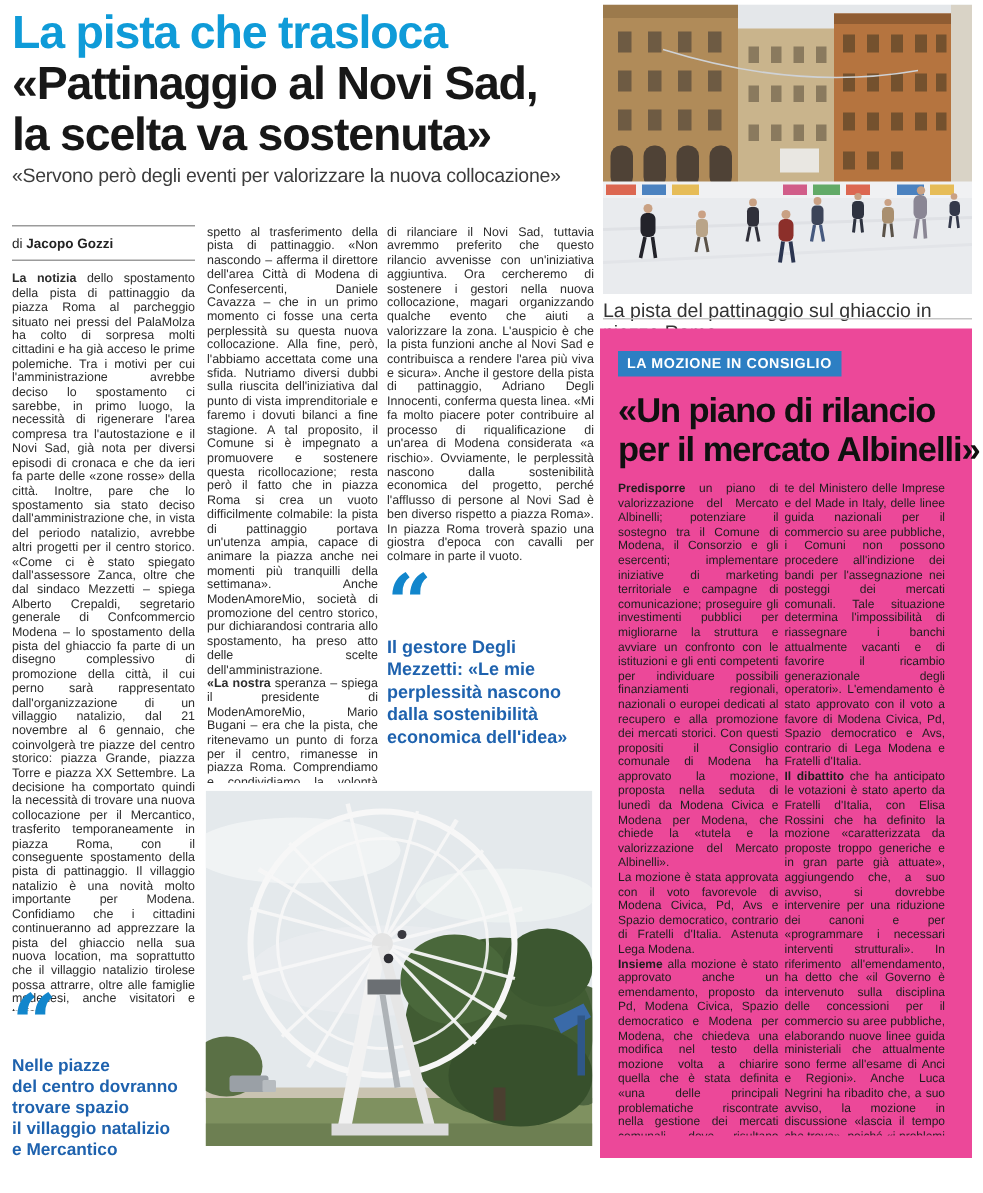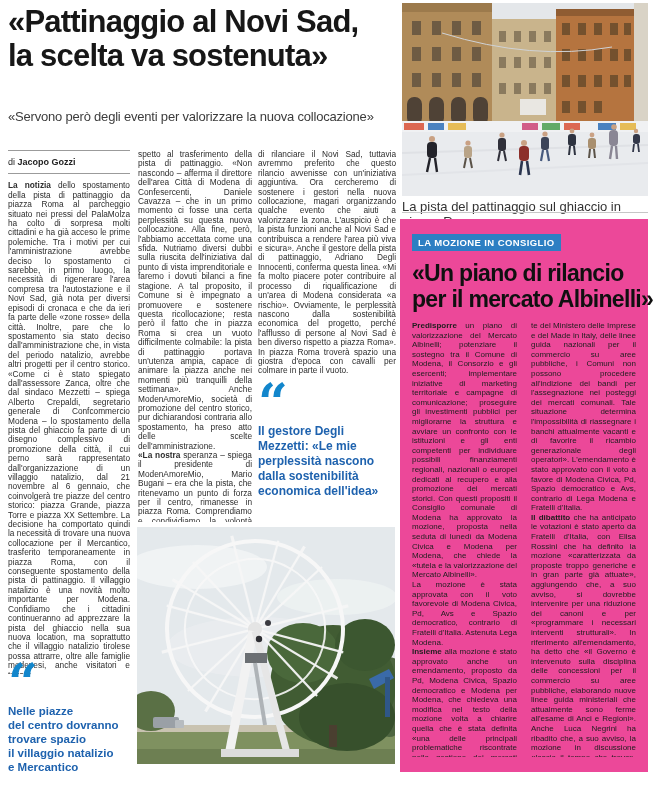--- a/index.html
+++ b/index.html
@@ -30,30 +30,31 @@
   .photo{position:absolute;overflow:hidden;}
   #rink-photo{left:402px;top:3px;width:246px;height:193px;}
   #wheel-photo{left:137px;top:527px;width:258px;height:237px;}
   .caption{position:absolute;left:402px;top:199px;width:246px;font-size:13px;color:#333;}
   .caption-rule{position:absolute;left:402px;top:212px;width:246px;border-top:1px solid #c6c6c6;height:0;}
   
   #sidebar{position:absolute;left:400px;top:219px;width:248px;height:553px;background:#ec4899;box-sizing:border-box;padding:13px 12px 0 12px;}
   .kicker{display:inline-block;background:#2d7fc3;color:#fff;font-size:9.5px;font-weight:700;letter-spacing:0.4px;padding:3px 6px 3px 6px;}
   .sb-headline{margin-top:9px;color:#101010;font-size:23px;font-weight:800;letter-spacing:-0.7px;line-height:26px;}
   .sb-headline div{white-space:nowrap;}
-  .sb-cols{display:flex;gap:14px;margin-top:9px;}
+  .sb-cols{display:flex;gap:4px;margin-top:9px;}
   .sb-col{width:107px;font-size:8px;line-height:9.6px;text-align:justify;color:#1e1e1e;height:436px;overflow:hidden;}
   .sb-col p{margin:0;}
 </style>
 </head>
 <body>
 
 <div id="page">
 
   <div class="headline">
+    <div class="hl-blue">La pista che trasloca</div>
     <div class="hl-dark">«Pattinaggio al Novi Sad,</div>
     <div class="hl-dark">la scelta va sostenuta»</div>
   </div>
 
   <div class="subhead">
     <div>«Servono però degli eventi per valorizzare la nuova collocazione»</div>
   </div>
 
   <div id="col1" class="col">
     <div class="byline-box"><span>di </span><b>Jacopo Gozzi</b></div>

